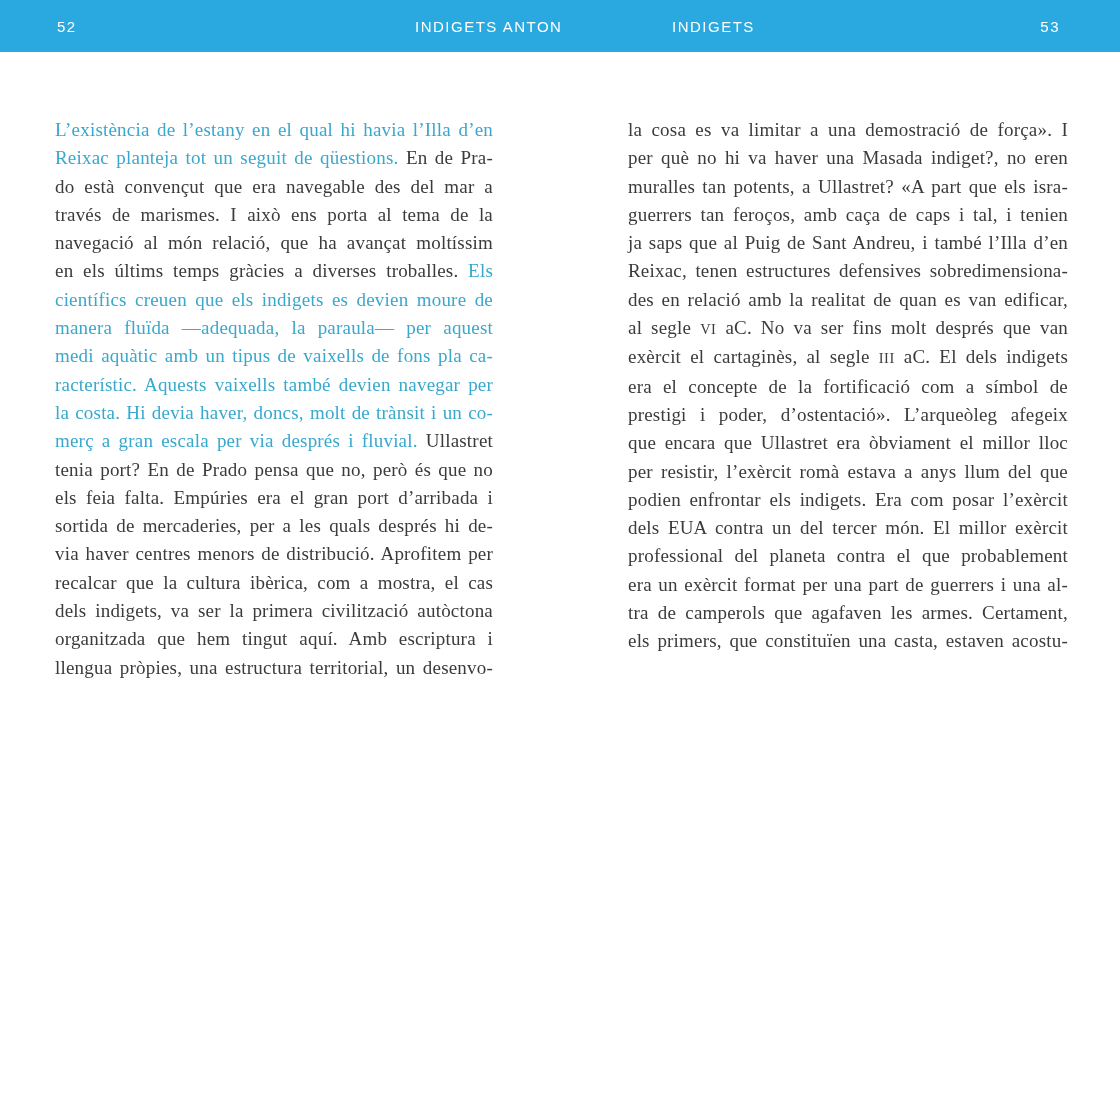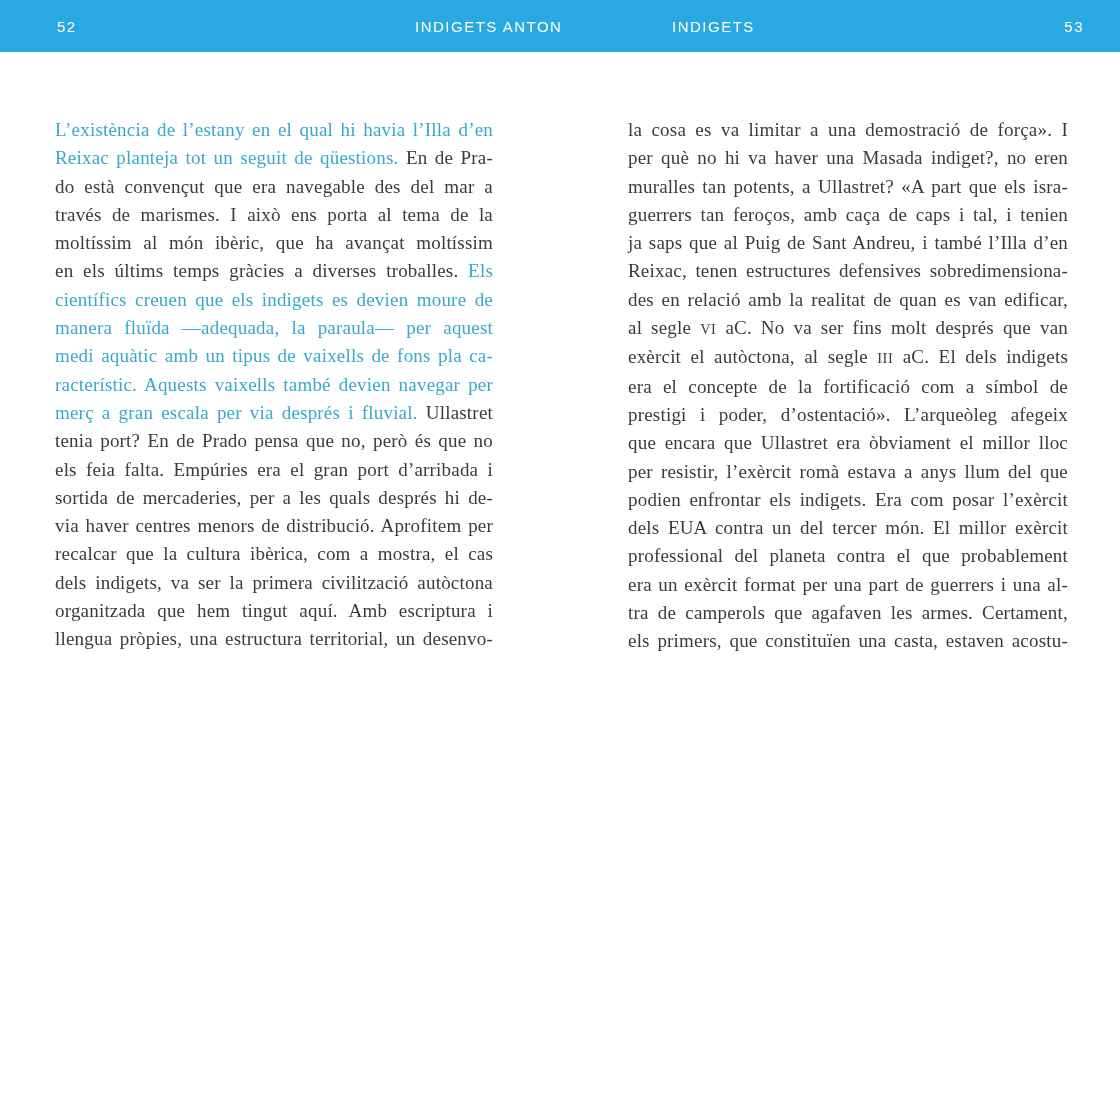--- a/index.html
+++ b/index.html
@@ -11,21 +11,21 @@
     position:absolute; top:0; left:0; width:1120px; height:52px;
     background:var(--header-bg,#29a9e0);
   }
   .header-bar .hitem {
     position:absolute; top:50%; transform:translateY(-50%);
     color:#ffffff; font-size:15px; letter-spacing:1.5px; white-space:nowrap;
   }
   .hdr-page-left  { left:57px; }
   .hdr-author     { left:415px; transform:translate(-50%,-50%); }
   .hdr-title      { left:672px; transform:translate(-50%,-50%); }
-  .hdr-page-right { right:36px; }
+  .hdr-page-right { right:60px; }
 
   .text-column {
     position:absolute; top:116px;
     font-size:19px; line-height:28.3px; color:var(--body-color,#3b3b3b);
     letter-spacing:0.2px;
   }
   .col-left  { left:55px;  width:438px; }
   .col-right { left:628px; width:440px; }
 
   .line { text-align:justify; text-align-last:justify; white-space:normal;font-family:Liberation Serif, serif; }
@@ -45,26 +45,27 @@
     <span class="hitem hdr-title">INDIGETS</span>
     <span class="hitem hdr-page-right">53</span>
   </div>
 
   <div class="text-column col-left">
       <div class="paragraph">
         <div class="line"><span class="seg-accent">L’existència de l’estany en el qual hi havia l’Illa d’en</span></div>
         <div class="line"><span class="seg-accent">Reixac planteja tot un seguit de qüestions.</span><span class="seg-plain"> En de Pra-</span></div>
         <div class="line"><span class="seg-plain">do està convençut que era navegable des del mar a</span></div>
         <div class="line"><span class="seg-plain">través de marismes. I això ens porta al tema de la</span></div>
-        <div class="line"><span class="seg-plain">moltíssim al món ibèric, que ha avançat moltíssim</span></div>
+        <div class="line"><span class="seg-plain">navegació al món relació, que ha avançat moltíssim</span></div>
         <div class="line"><span class="seg-plain">en els últims temps gràcies a diverses troballes.</span><span class="seg-accent"> Els</span></div>
         <div class="line"><span class="seg-accent">científics creuen que els indigets es devien moure de</span></div>
         <div class="line"><span class="seg-accent">manera fluïda —adequada, la paraula— per aquest</span></div>
         <div class="line"><span class="seg-accent">medi aquàtic amb un tipus de vaixells de fons pla ca-</span></div>
         <div class="line"><span class="seg-accent">racterístic. Aquests vaixells també devien navegar per</span></div>
+        <div class="line"><span class="seg-accent">la costa. Hi devia haver, doncs, molt de trànsit i un co-</span></div>
         <div class="line"><span class="seg-accent">merç a gran escala per via després i fluvial.</span><span class="seg-plain"> Ullastret</span></div>
         <div class="line"><span class="seg-plain">tenia port? En de Prado pensa que no, però és que no</span></div>
         <div class="line"><span class="seg-plain">els feia falta. Empúries era el gran port d’arribada i</span></div>
         <div class="line"><span class="seg-plain">sortida de mercaderies, per a les quals després hi de-</span></div>
         <div class="line"><span class="seg-plain">via haver centres menors de distribució. Aprofitem per</span></div>
         <div class="line"><span class="seg-plain">recalcar que la cultura ibèrica, com a mostra, el cas</span></div>
         <div class="line"><span class="seg-plain">dels indigets, va ser la primera civilització autòctona</span></div>
         <div class="line"><span class="seg-plain">organitzada que hem tingut aquí. Amb escriptura i</span></div>
         <div class="line"><span class="seg-plain">llengua pròpies, una estructura territorial, un desenvo-</span></div>
       </div>
@@ -73,21 +74,21 @@
   <div class="text-column col-right">
       <div class="paragraph">
         <div class="line"><span class="seg-plain">la cosa es va limitar a una demostració de força». I</span></div>
         <div class="line"><span class="seg-plain">per què no hi va haver una Masada indiget?, no eren</span></div>
         <div class="line"><span class="seg-plain">muralles tan potents, a Ullastret? «A part que els isra-</span></div>
         <div class="line"><span class="seg-plain">guerrers tan feroços, amb caça de caps i tal, i tenien</span></div>
         <div class="line"><span class="seg-plain">ja saps que al Puig de Sant Andreu, i també l’Illa d’en</span></div>
         <div class="line"><span class="seg-plain">Reixac, tenen estructures defensives sobredimensiona-</span></div>
         <div class="line"><span class="seg-plain">des en relació amb la realitat de quan es van edificar,</span></div>
         <div class="line"><span class="seg-plain">al segle </span><span class="seg-smallcaps">vi</span><span class="seg-plain"> aC. No va ser fins molt després que van</span></div>
-        <div class="line"><span class="seg-plain">exèrcit el autòctona, al segle </span><span class="seg-smallcaps">iii</span><span class="seg-plain"> aC. El dels indigets</span></div>
+        <div class="line"><span class="seg-plain">exèrcit el cartaginès, al segle </span><span class="seg-smallcaps">iii</span><span class="seg-plain"> aC. El dels indigets</span></div>
         <div class="line"><span class="seg-plain">era el concepte de la fortificació com a símbol de</span></div>
         <div class="line"><span class="seg-plain">prestigi i poder, d’ostentació». L’arqueòleg afegeix</span></div>
         <div class="line"><span class="seg-plain">que encara que Ullastret era òbviament el millor lloc</span></div>
         <div class="line"><span class="seg-plain">per resistir, l’exèrcit romà estava a anys llum del que</span></div>
         <div class="line"><span class="seg-plain">podien enfrontar els indigets. Era com posar l’exèrcit</span></div>
         <div class="line"><span class="seg-plain">dels EUA contra un del tercer món. El millor exèrcit</span></div>
         <div class="line"><span class="seg-plain">professional del planeta contra el que probablement</span></div>
         <div class="line"><span class="seg-plain">era un exèrcit format per una part de guerrers i una al-</span></div>
         <div class="line"><span class="seg-plain">tra de camperols que agafaven les armes. Certament,</span></div>
         <div class="line"><span class="seg-plain">els primers, que constituïen una casta, estaven acostu-</span></div>

